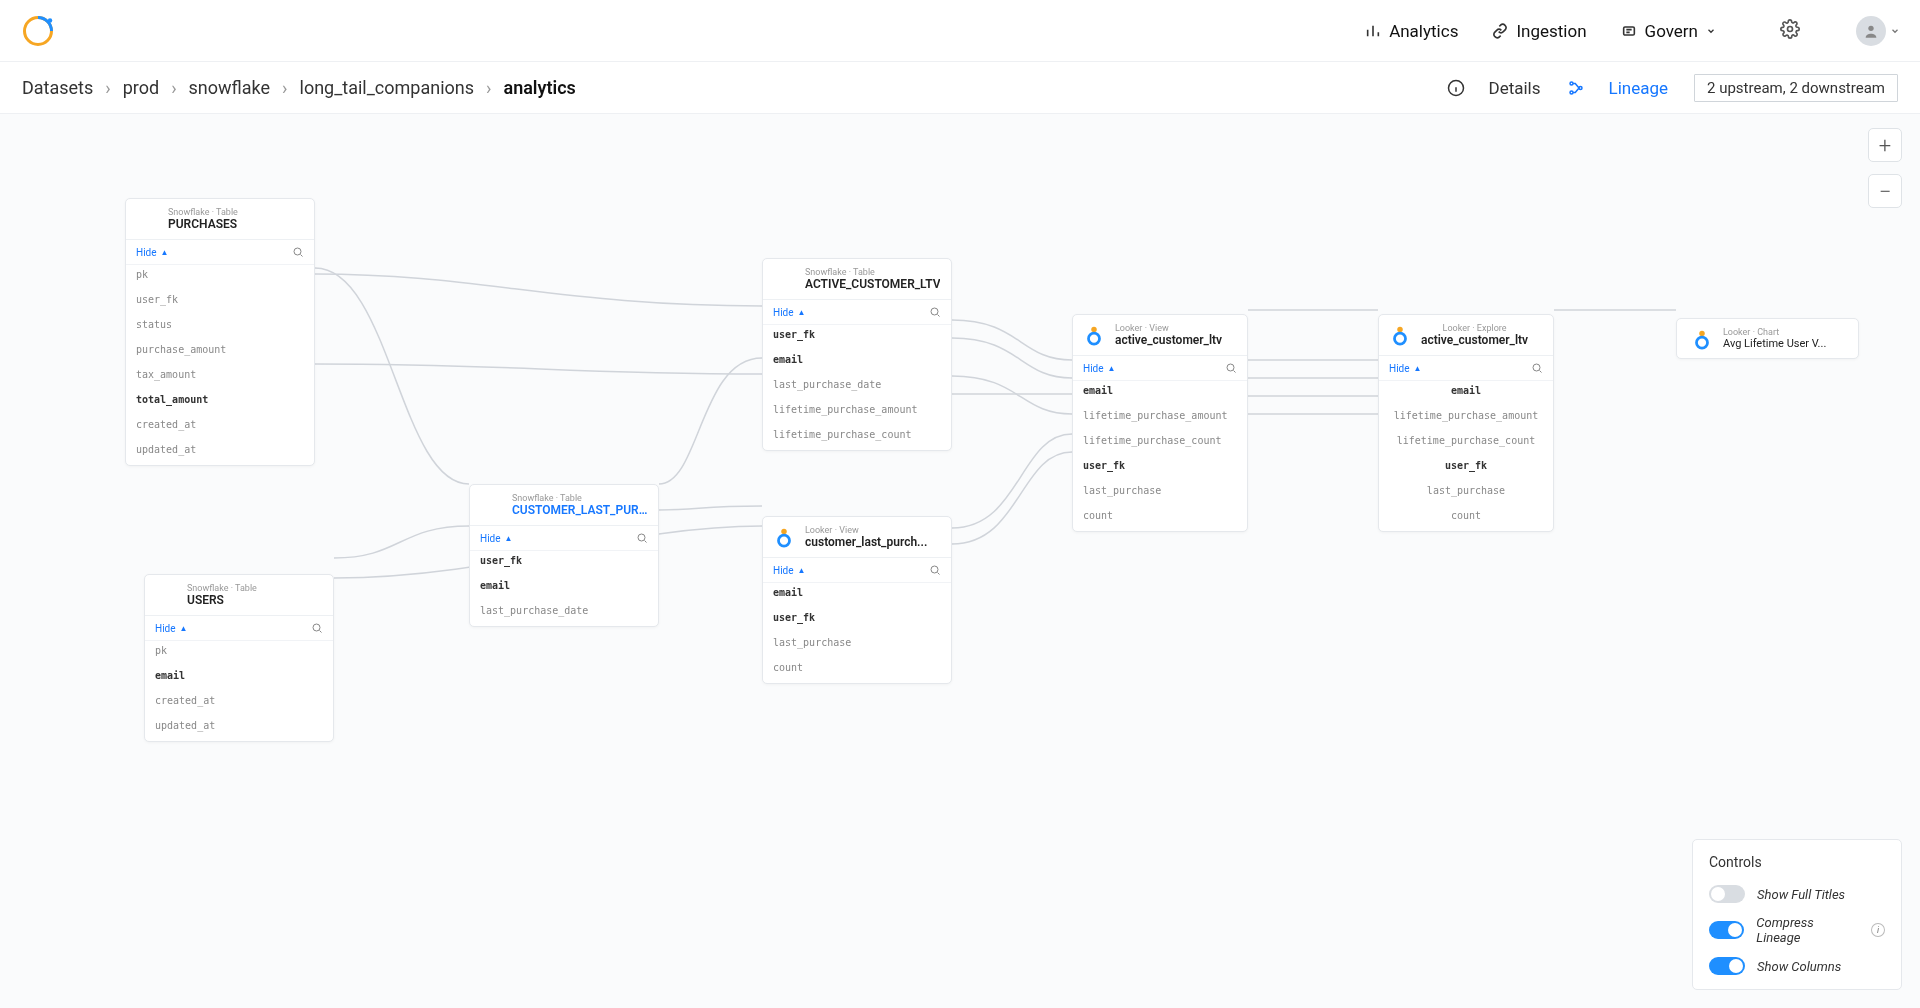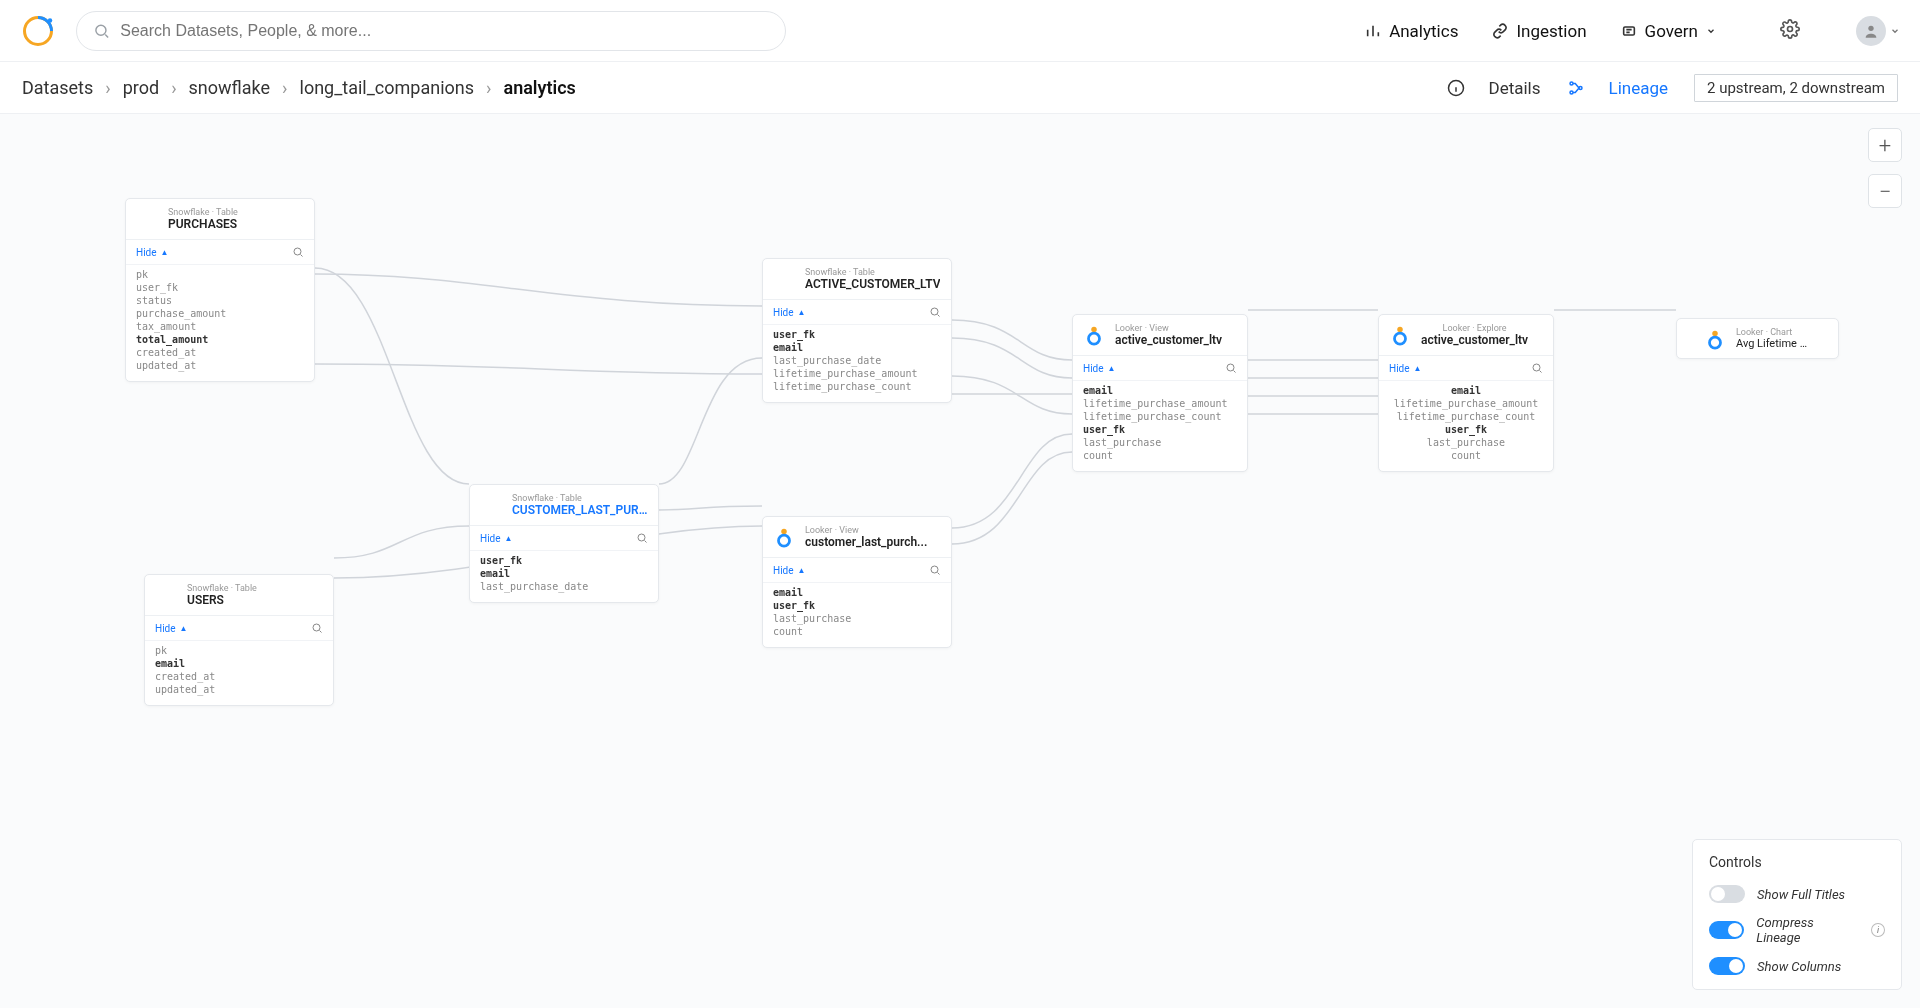--- a/index.html
+++ b/index.html
@@ -43,25 +43,25 @@
 .node-head { display:flex; align-items:center; padding:8px 10px; gap:10px; }
 .tech-icon { width:22px; height:22px; flex-shrink:0; }
 .node-titles { display:flex; flex-direction:column; overflow:hidden; }
 .node-sub { font-size:9px; color:#999; white-space:nowrap; }
 .node-title { font-size:12px; font-weight:600; color:#222; white-space:nowrap; overflow:hidden; text-overflow:ellipsis; }
 .node-title.link { color:#1677ff; }
 .node-hide { border-top:1px solid #edf0f3; display:flex; align-items:center; padding:6px 10px; justify-content:space-between; }
 .hide-link { font-size:10px; color:#1677ff; display:flex; align-items:center; gap:4px; cursor:pointer; }
 .hide-link .caret { font-size:8px; }
 .mag { color:#888; cursor:pointer; }
-.fields { border-top:1px solid #f1f3f6; padding:4px 10px 10px; display:flex; flex-direction:column; gap:2px; }
+.fields { border-top:1px solid #f1f3f6; padding:4px 10px 10px; display:flex; flex-direction:column; gap:14px; }
 .field { font-size:10px; color:#888; font-family:SFMono-Regular,Menlo,monospace; }
 .field.bold { color:#333; font-weight:600; }
 
-.node-slim { position:absolute; background:#fff; border:1px solid #e5e8ec; border-radius:5px; box-shadow:0 1px 3px rgba(0,0,0,0.04); width:163px; padding:8px 27px; display:flex; align-items:center; gap:10px; }
+.node-slim { position:absolute; background:#fff; border:1px solid #e5e8ec; border-radius:5px; box-shadow:0 1px 3px rgba(0,0,0,0.04); width:183px; padding:8px 14px; display:flex; align-items:center; gap:10px; }
 .slim-titles { display:flex; flex-direction:column; overflow:hidden; }
 .slim-sub { font-size:9px; color:#999; }
 .slim-title { font-size:11px; color:#222; white-space:nowrap; overflow:hidden; text-overflow:ellipsis; }
 
 
 .controls { position:absolute; right:18px; bottom:18px; background:#fff; border:1px solid #e5e8ec; border-radius:5px; padding:14px 16px; width:210px; }
 .controls-title { font-size:14px; color:#333; margin-bottom:15px; }
 .control-row { display:flex; align-items:center; gap:12px; font-size:13px; color:#333; margin-bottom:12px;font-style:italic; }
 .control-row:last-child { margin-bottom:0; }
 .toggle { width:36px; height:18px; border-radius:9px; position:relative; cursor:pointer; }
@@ -76,27 +76,20 @@
 <body>
 
 <div class="header">
   <div class="logo">
     <svg viewBox="0 0 48 48">
         <circle cx="24" cy="24" r="18" fill="none" stroke="#f6a623" stroke-width="4"></circle>
         <path d="M24 6 A18 18 0 0 1 42 24" fill="none" stroke="#1f8fff" stroke-width="4"></path>
         <circle cx="40" cy="10" r="3" fill="#1f8fff"></circle>
       </svg>
   </div>
-  <div class="search-box">
-    <svg width="18" height="18" viewBox="0 0 24 24" fill="none" stroke="currentColor" stroke-width="2">
-        <circle cx="11" cy="11" r="7"></circle>
-        <path d="M21 21l-4-4"></path>
-      </svg>
-    <input type="text" placeholder="Search Datasets, People, &amp; more..." style="">
-  </div>
   <div class="header-spacer"></div>
   <div class="nav-items">
     <div class="nav-item">
       <svg width="16" height="16" viewBox="0 0 24 24" fill="none" stroke="currentColor" stroke-width="2.4">
           <path d="M4 20V10M12 20V4M20 20v-6"></path>
         </svg>
       <span>Analytics</span>
     </div>
     <div class="nav-item">
       <svg width="16" height="16" viewBox="0 0 24 24" fill="none" stroke="currentColor" stroke-width="2.4">

